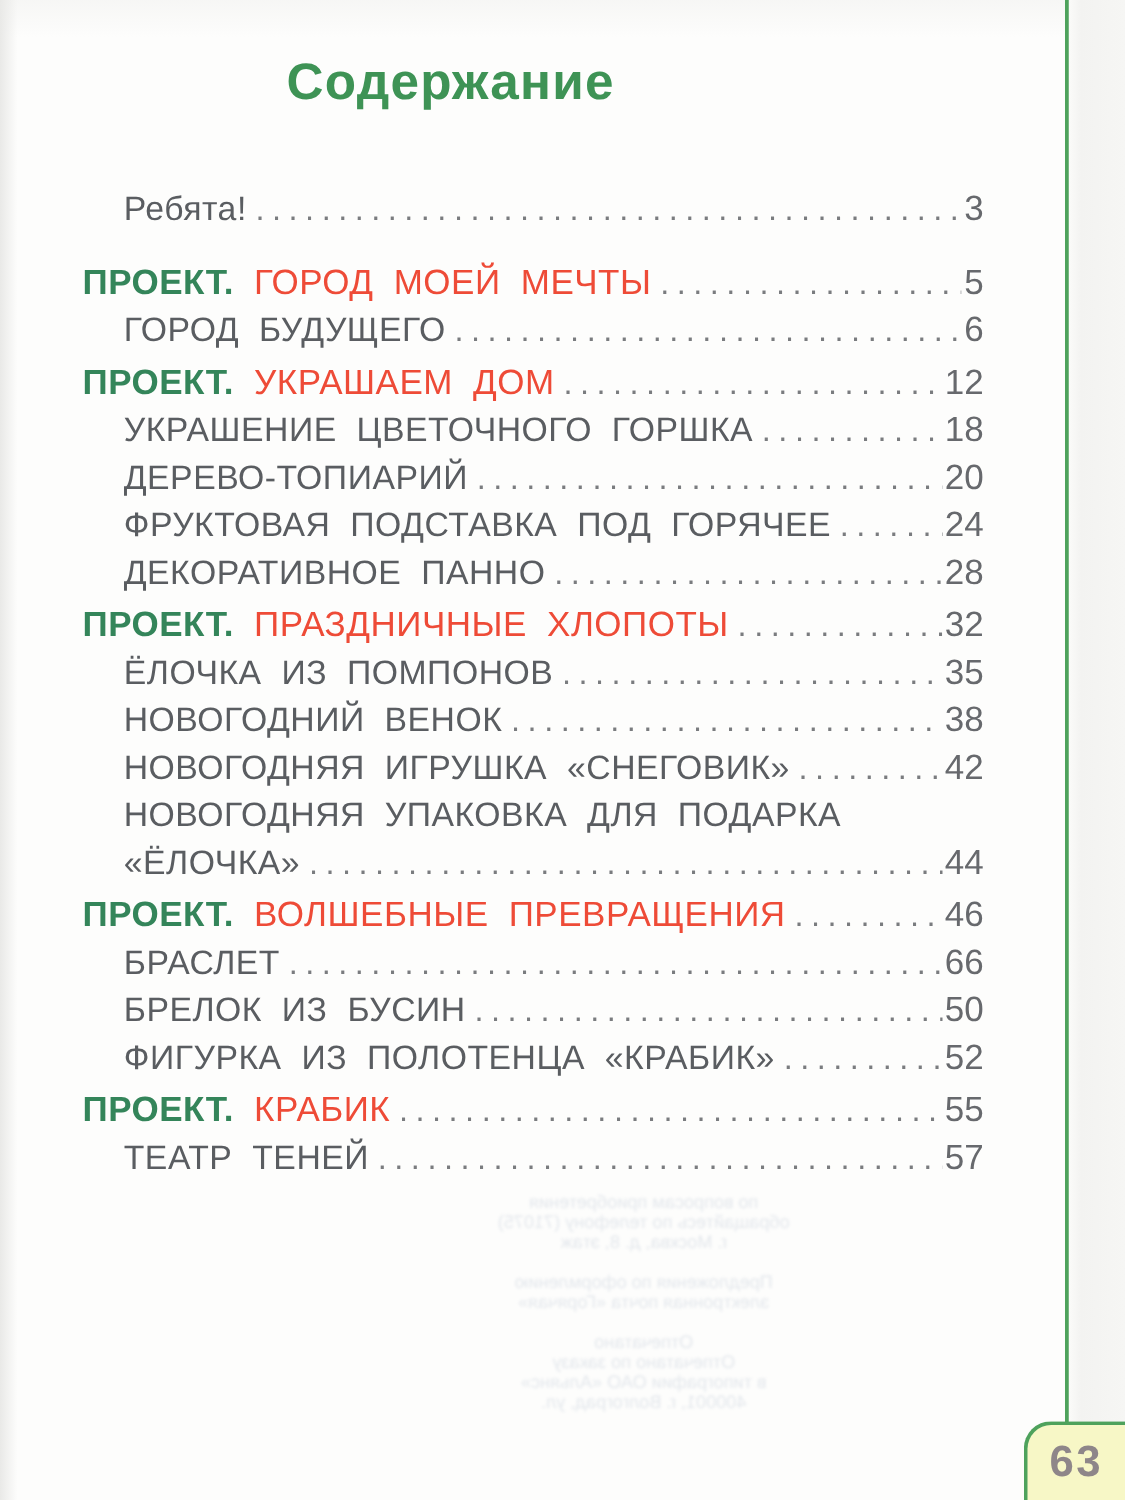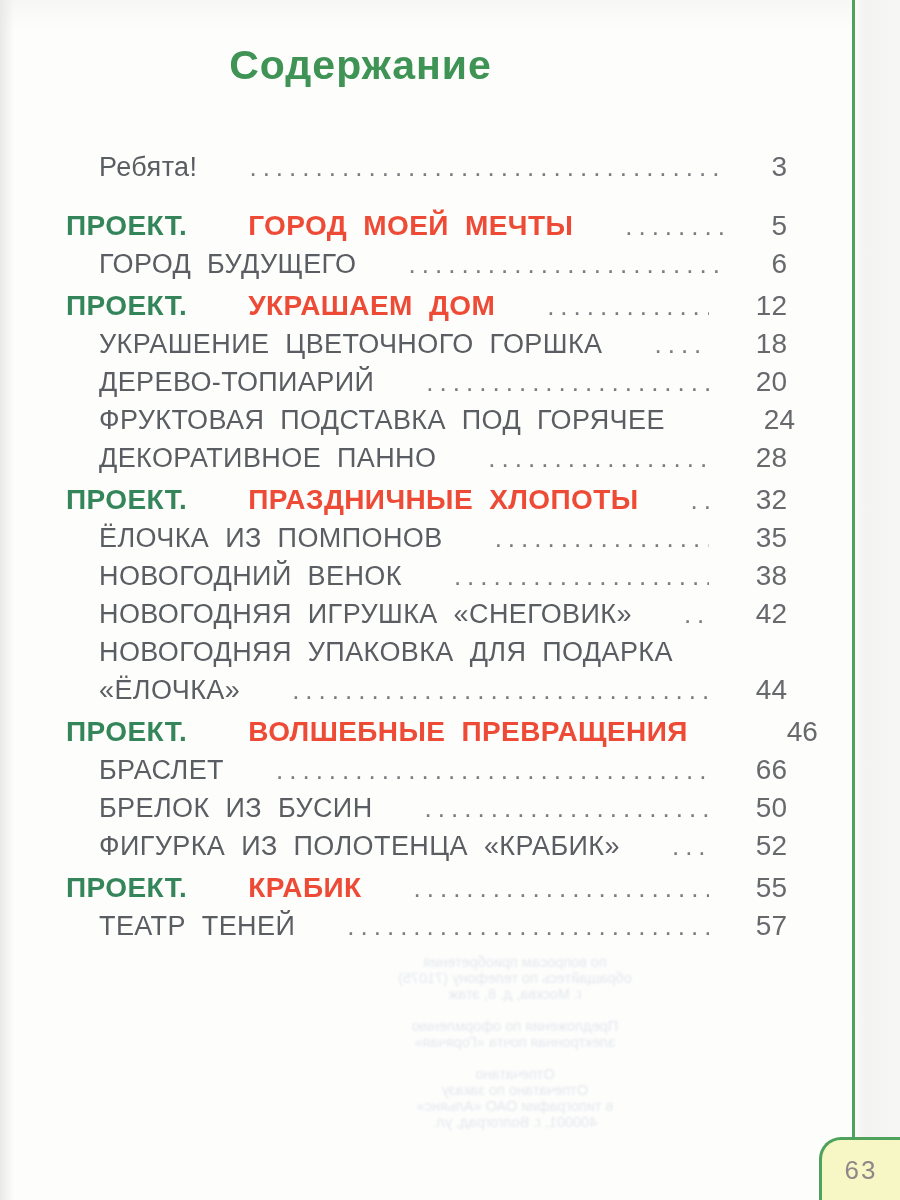--- a/index.html
+++ b/index.html
@@ -39,35 +39,34 @@
   }
   .toc {
     position: absolute; top: 148px; left: 66px; width: 721px;
   }
   .toc-row {
     display: flex; align-items: center;
     height: 38px; line-height: 38px;
     font-size: 27px; color: var(--item-gray);
     letter-spacing: .4px; word-spacing: 8px;
     white-space: nowrap;
-    gap: 45px;
   }
   .toc-row.intro { margin-bottom: 21px; }
   .toc-section { margin-top: 4px; }
   .toc-row.item, .toc-row.intro { padding-left: 33px; }
   .toc-row .prefix {
     display: none;
     font-weight: bold; font-size: 28px;
     color: var(--prefix-green);
     margin-right: 16px;
   }
   .toc-row.header { padding-left: 0; }
   .toc-row.header .prefix { display: inline; }
   .toc-row.header .label {
-    font-weight: bold; font-size: 28px;
+    font-weight: normal; font-size: 28px;
     color: var(--section-red);
   }
   .toc-row .dots {
     flex: 1 1 auto;
     overflow: hidden;
     letter-spacing: 6px;
     margin: 0 2px 0 7px;
     color: var(--dots-gray);
     font-weight: normal; font-size: 26px;
   }
@@ -87,21 +86,21 @@
   .page-badge {
     position: absolute; right: 0; bottom: 0;
     width: 78px; height: 60px;
     background: var(--badge-fill);
     border-top: 3px solid var(--badge-border);
     border-left: 3px solid var(--badge-border);
     border-top-left-radius: 22px;
     display: flex; align-items: center; justify-content: center;
   }
   .page-badge .num {
-    font-size: 26px; font-weight: normal;
+    font-size: 35px; font-weight: bold;
     letter-spacing: 2px;
     color: var(--badge-num);
   }
 </style>
 </head>
 <body>
 
 <div class="page-shade"></div>
 <div class="right-strip"></div>
 <div class="margin-rule"></div>

